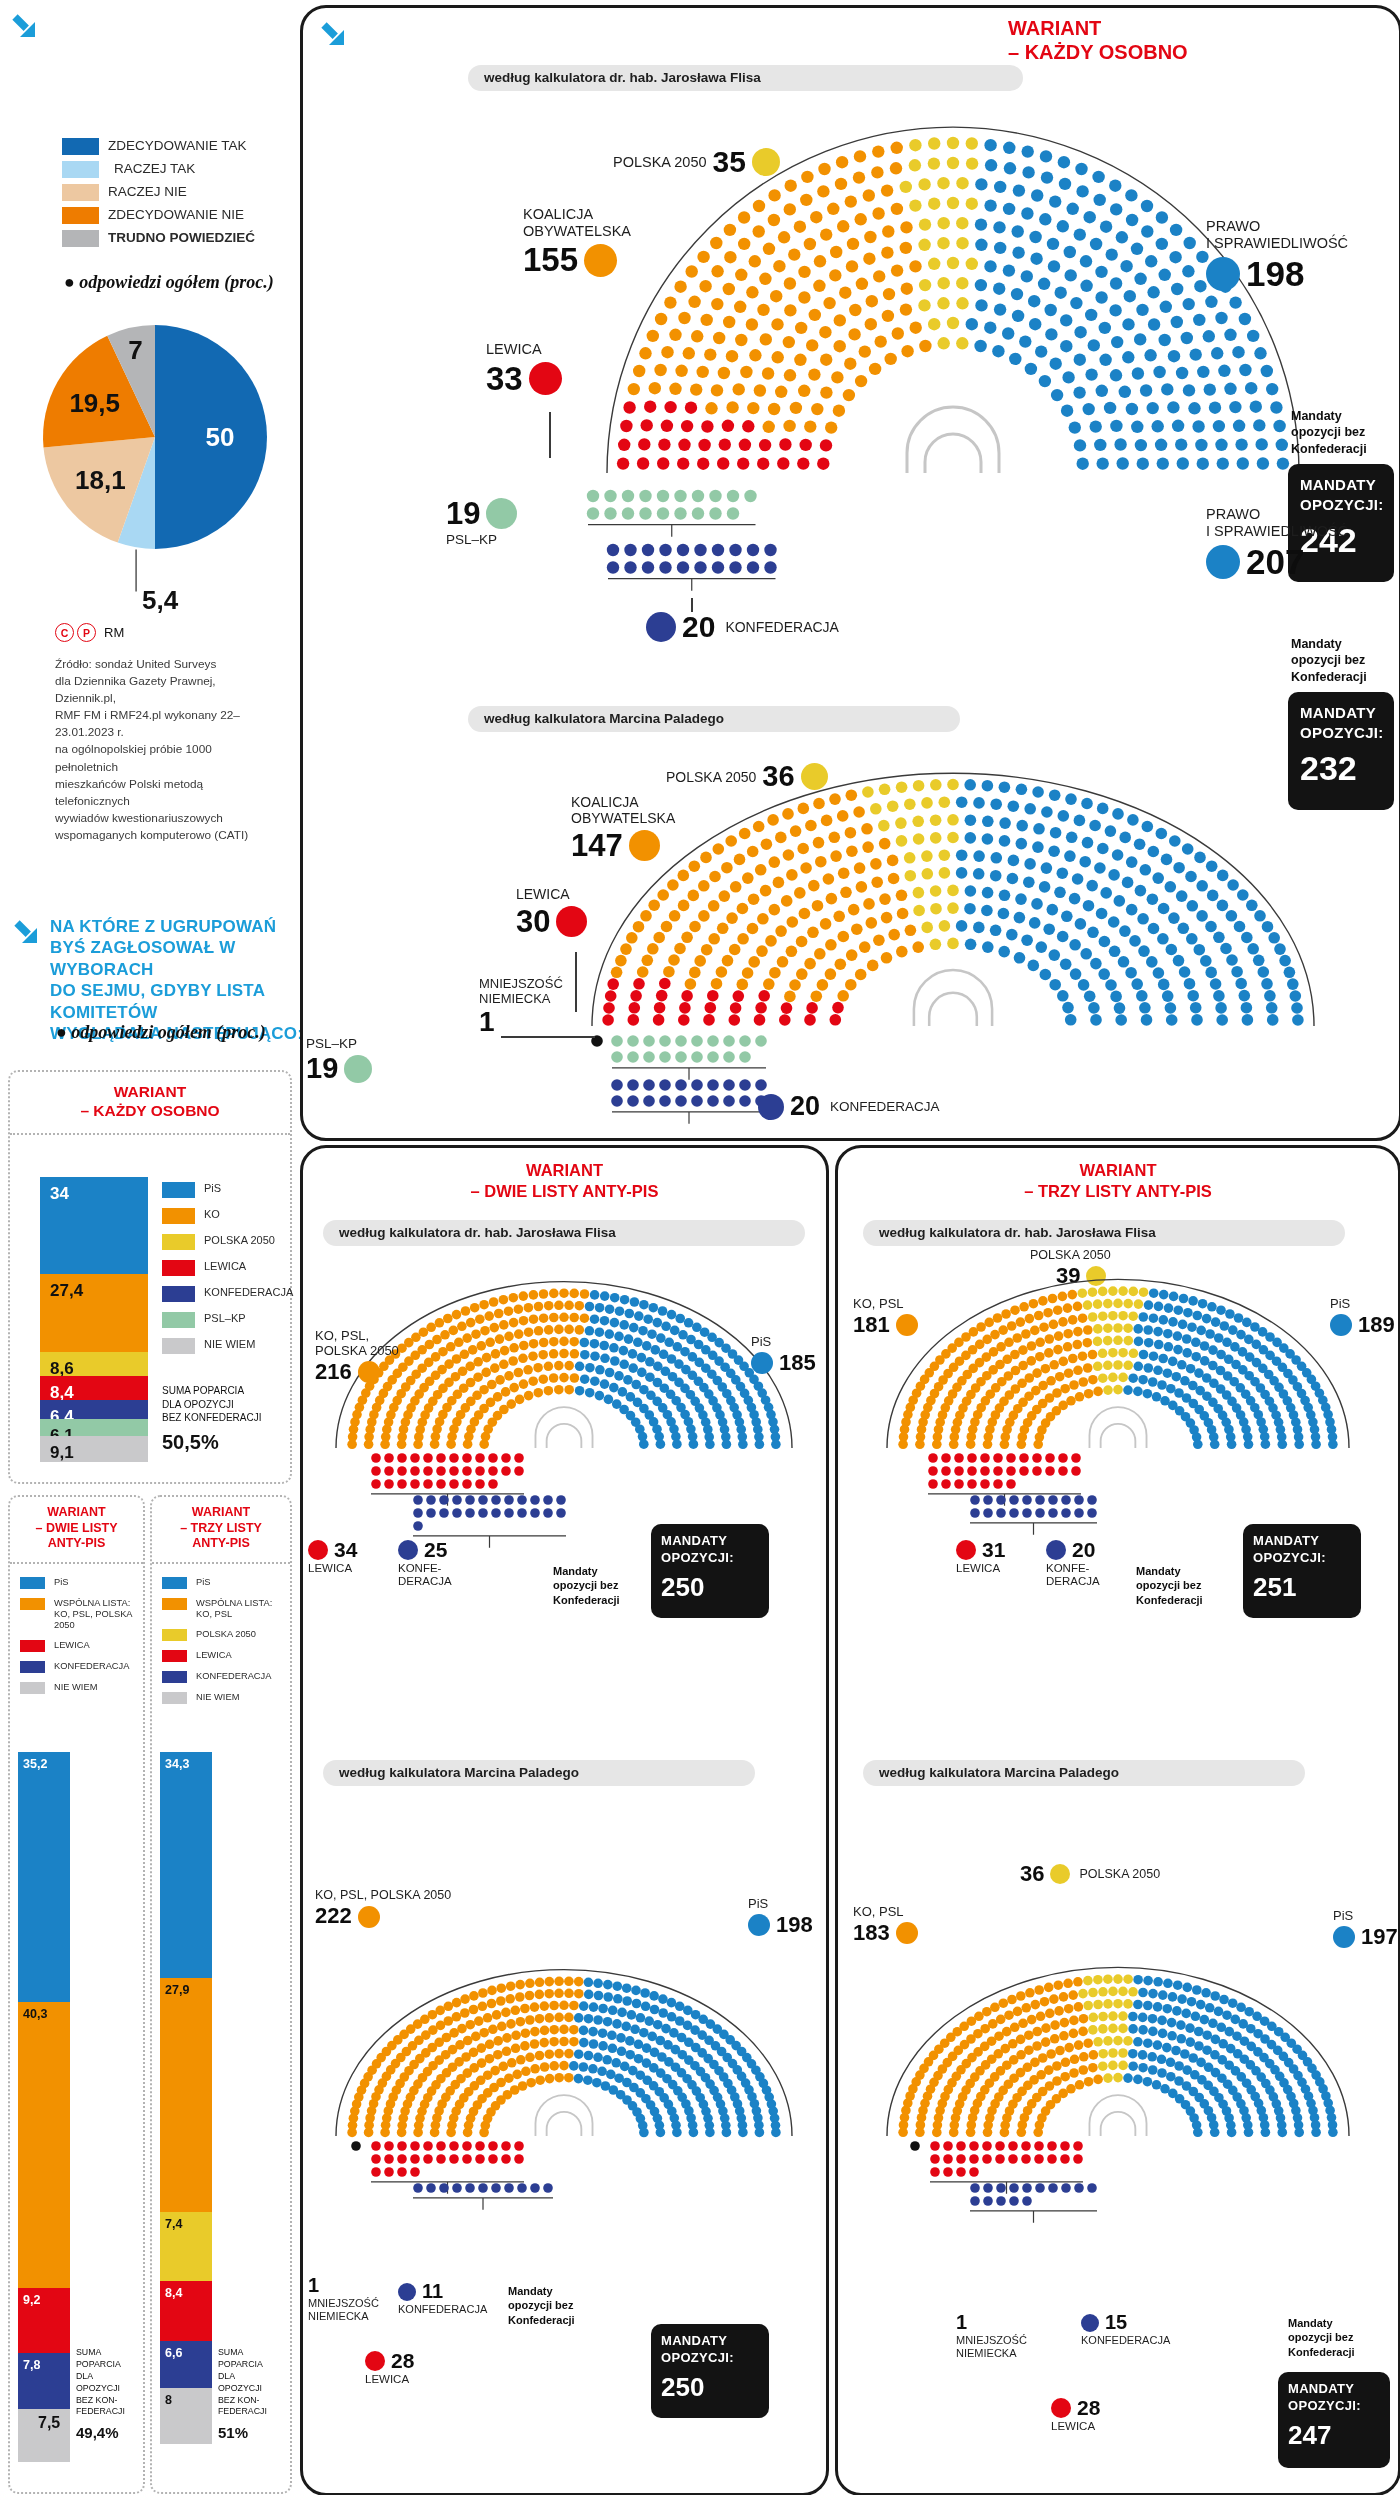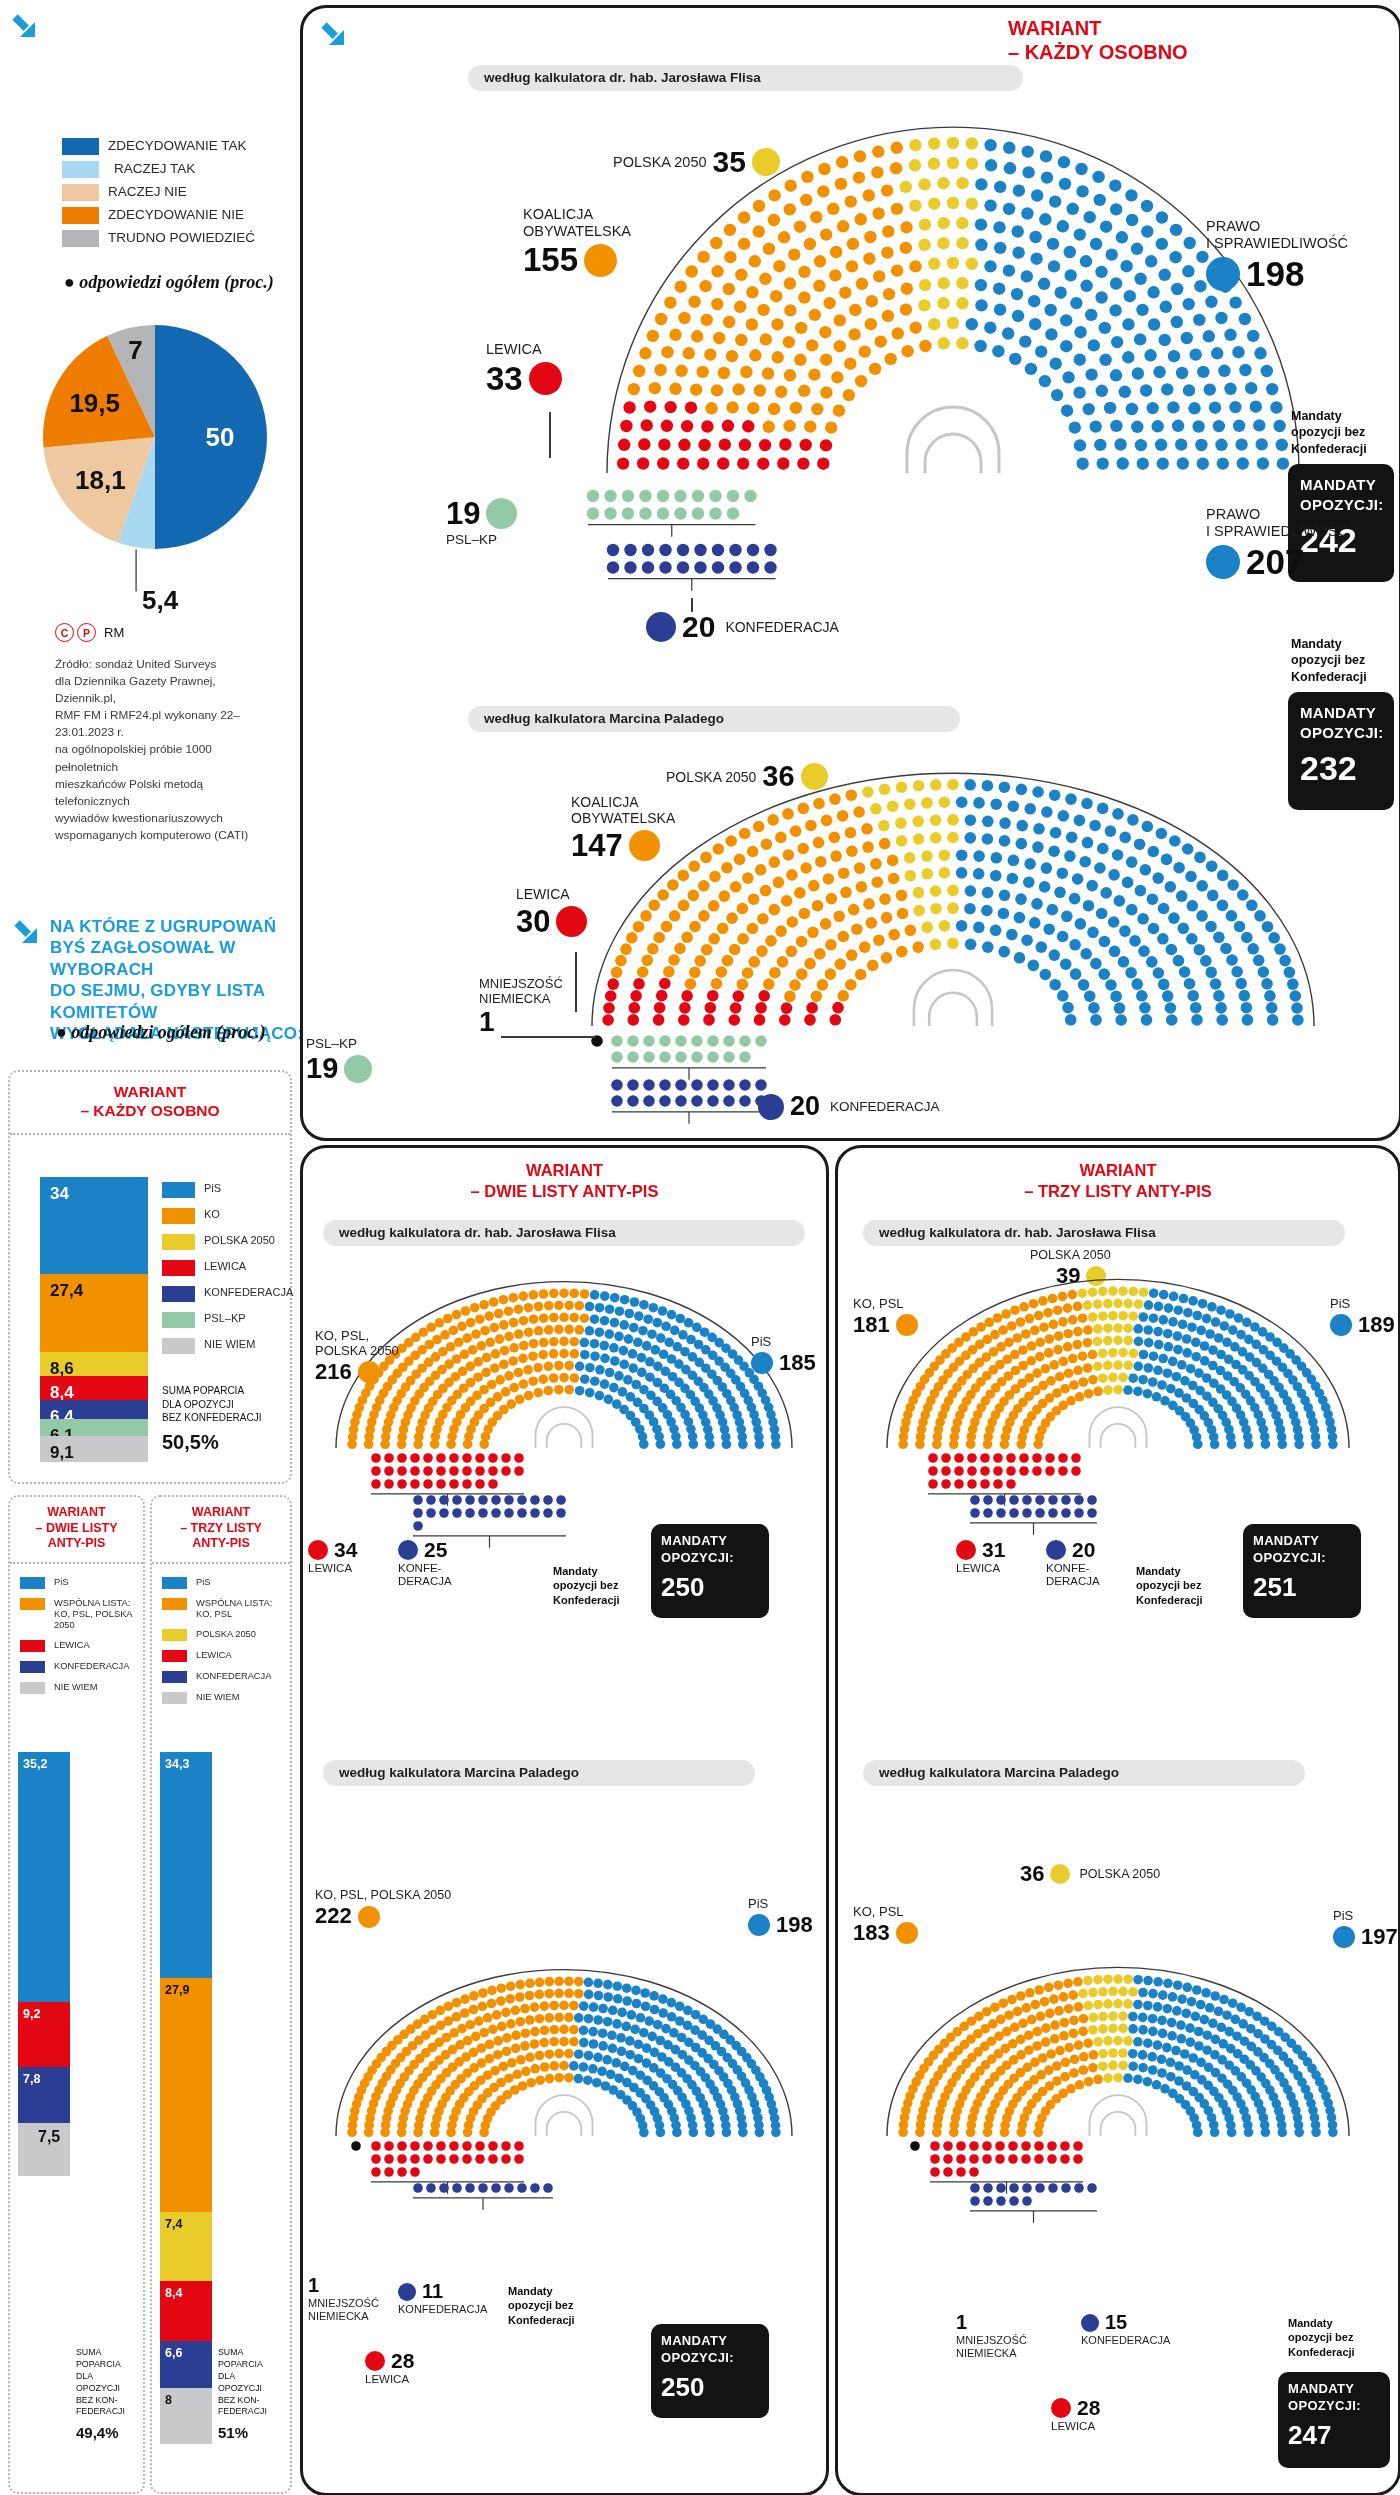--- a/index.html
+++ b/index.html
@@ -73,21 +73,21 @@
         <span class="llab" style="font-size: 13.5px; margin-left: 15px;">RACZEJ TAK</span>
       </div>
       <div class="lrow" style="margin-bottom: 6px;">
         <span class="lsw" style="width: 37px; height: 17px; background: rgb(237, 200, 161);"></span>
         <span class="llab" style="font-size: 13.5px; margin-left: 9px;">RACZEJ NIE</span>
       </div>
       <div class="lrow" style="margin-bottom: 6px;">
         <span class="lsw" style="width: 37px; height: 17px; background: rgb(238, 124, 0);"></span>
         <span class="llab" style="font-size: 13.5px; margin-left: 9px;">ZDECYDOWANIE NIE</span>
       </div>
-      <div class="lrow" style="">
+      <div class="lrow" style=" font-weight: bold;">
         <span class="lsw" style="width: 37px; height: 17px; background: rgb(180, 181, 183);"></span>
         <span class="llab" style="font-size: 13.5px; margin-left: 9px;">TRUDNO POWIEDZIEĆ</span>
       </div>
     </div>
 
   <div class="note abs pre" style="left:64px;top:272px">● odpowiedzi ogółem (proc.)</div>
 
   <svg class="pie abs" style="left:35px;top:322px" width="240" height="300" viewBox="0 0 240 300">
       <path d="M 120 115 L 120.0 3.0 A 112 112 0 0 1 120.0 227.0 Z" fill="#1269b2"></path>
       <text x="185.0" y="115.0" font-size="26" font-weight="bold" fill="#fff" text-anchor="middle" dominant-baseline="central">50</text>
@@ -1275,20 +1275,23 @@
         </div>
         <div class="lrow" style="margin-bottom: 9px;">
           <span class="lsw" style="width: 25px; height: 12px; background: rgb(201, 201, 203);"></span>
           <span class="llab" style="font-size: 9.3px; margin-left: 9px;">NIE WIEM</span>
         </div>
       </div>
     <div class="stackbar" style="left:8px;top:255px;width:52px">
         <div class="seg" style="height: 249.9px; background: rgb(27, 130, 198);">
           <span class="seg-label w" style="font-size: 12.5px; left: 5px; top: 5px;">35,2</span>
         </div>
+        <div class="seg" style="height: 286.1px; background: rgb(242, 145, 0);">
+          <span class="seg-label b" style="font-size: 12.5px; left: 5px; top: 5px;">40,3</span>
+        </div>
         <div class="seg" style="height: 65.3px; background: rgb(227, 6, 19);">
           <span class="seg-label w" style="font-size: 12.5px; left: 5px; top: 5px;">9,2</span>
         </div>
         <div class="seg" style="height: 55.4px; background: rgb(44, 62, 147);">
           <span class="seg-label w" style="font-size: 12.5px; left: 5px; top: 5px;">7,8</span>
         </div>
         <div class="seg" style="height: 53.3px; background: rgb(201, 201, 203);">
           <span class="seg-label b" style="font-size: 16px; left: 20px; top: 5px;">7,5</span>
         </div>
       </div>

